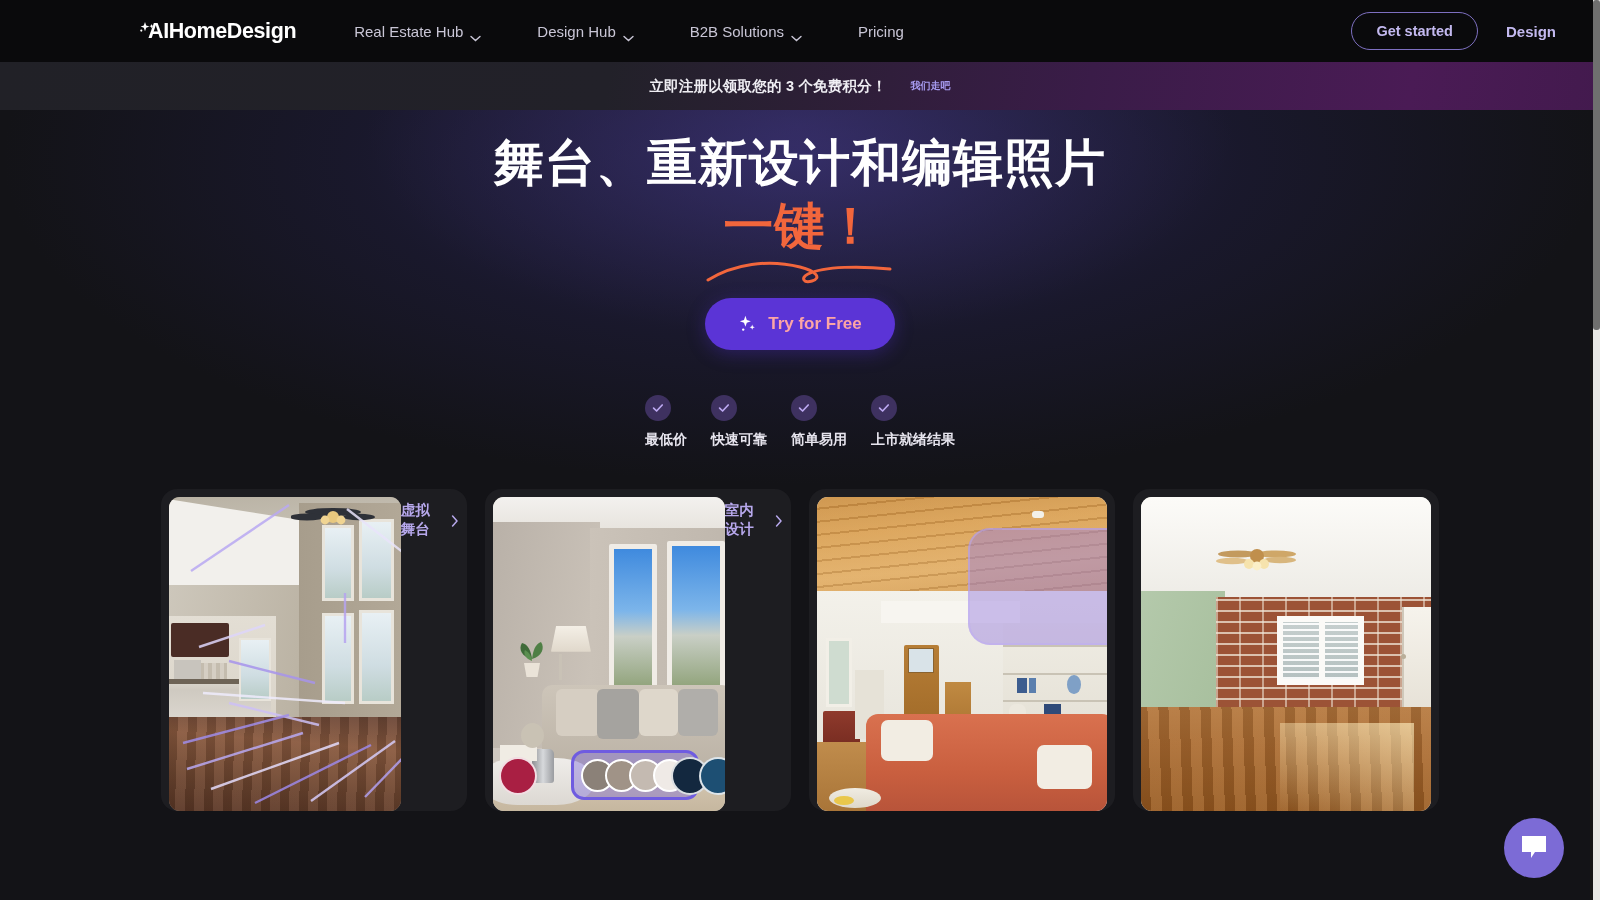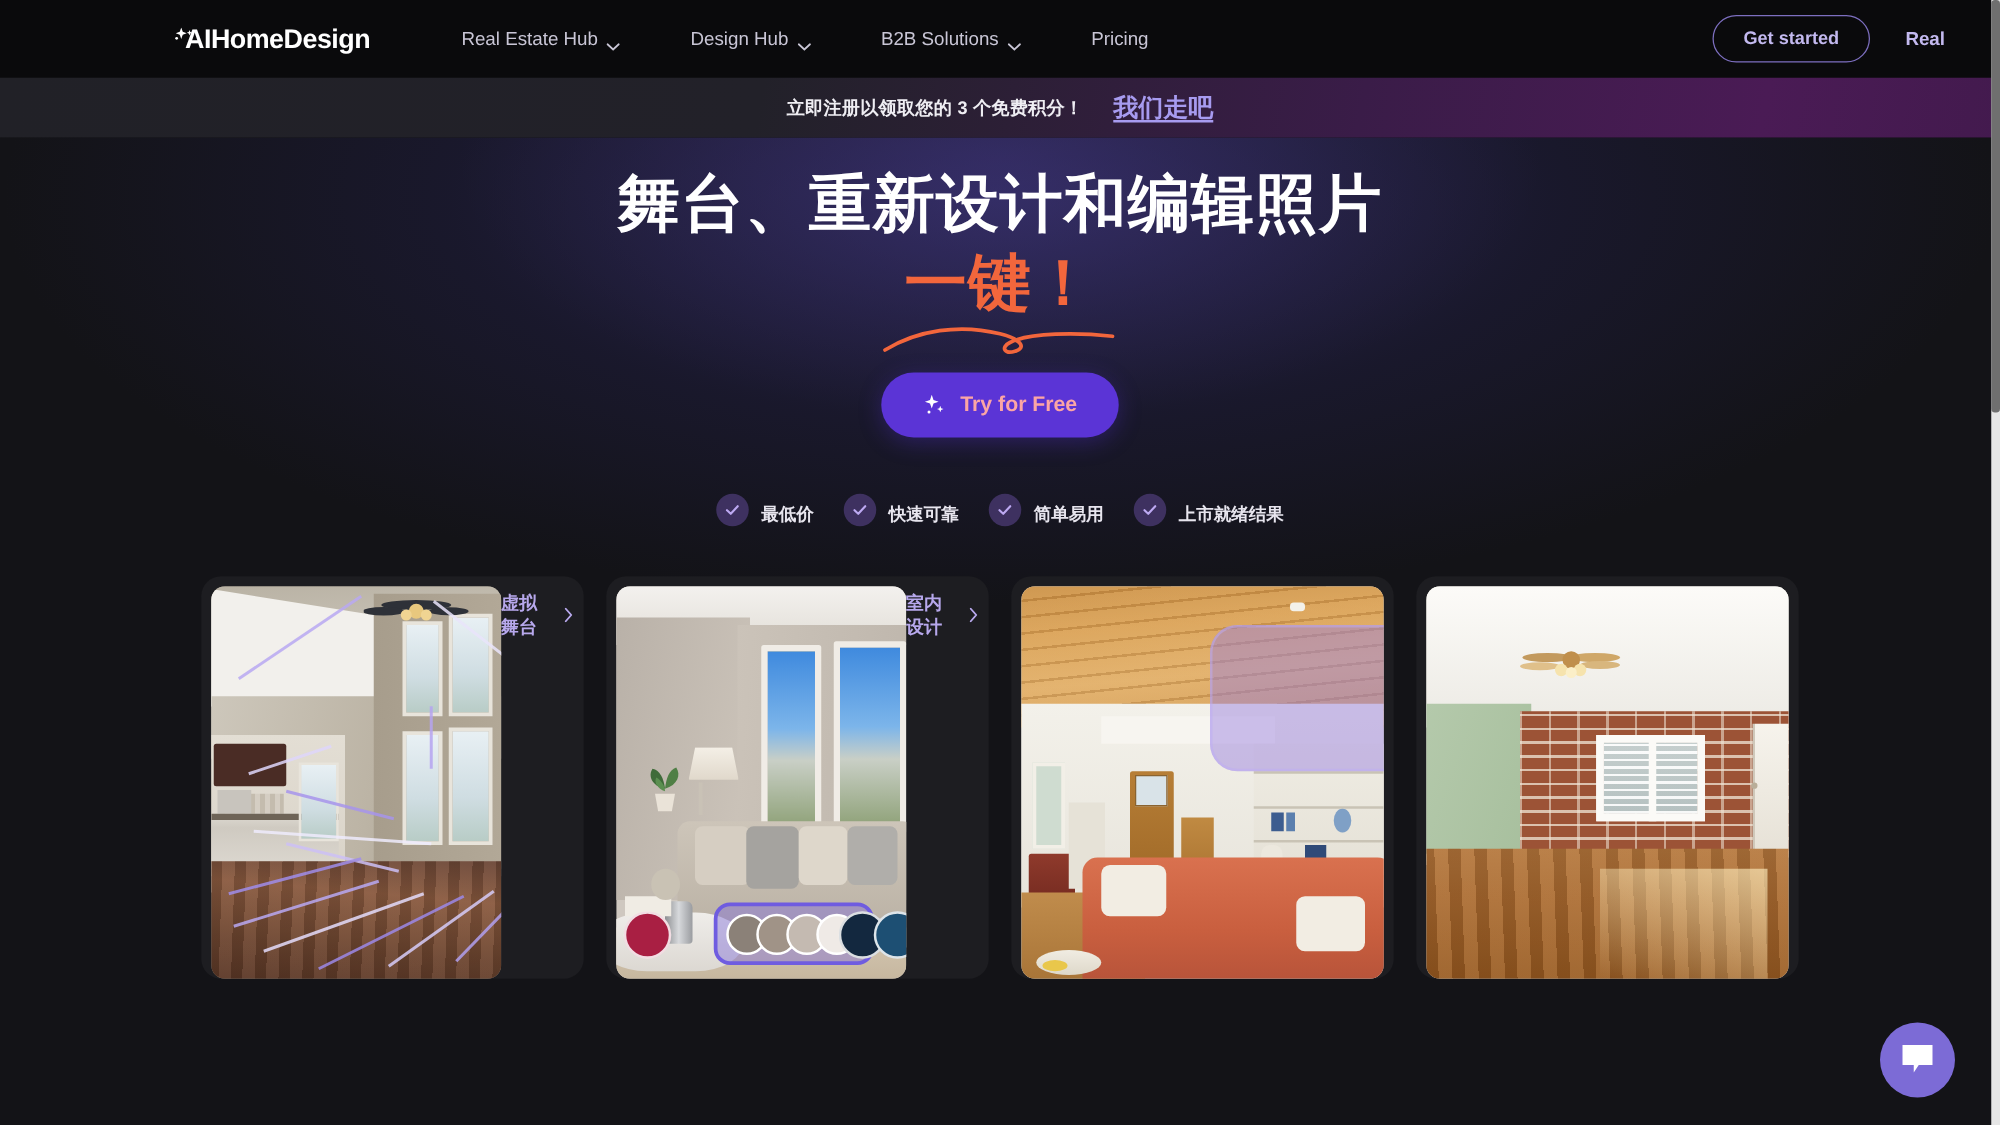--- a/index.html
+++ b/index.html
@@ -13,21 +13,21 @@
   #page { position: relative; width: 1600px; height: 900px; overflow: hidden; }
 
   
   .nav {
     position: relative; z-index: 40;
     height: 62px; width: 100%;
     background: #0a0a0c;
     display: flex; align-items: center;
     padding: 0 44px 0 148px;
   }
-  .logo { display: flex; align-items: center; position: relative; margin-right: 73px; }
+  .logo { display: flex; align-items: center; position: relative; margin-right: 58px; }
   .logo-spark { position: absolute; left: -9px; top: 3px; width: 18px; height: 18px; }
   .logo-text {
     color: #fff; font-size: 21.5px; font-weight: 700; letter-spacing: -0.4px;
     white-space: nowrap;
   }
   .logo-text .ai { font-weight: 800; }
   .nav-links { display: flex; align-items: flex-end; gap: 0; }
   .nav-item {
     display: flex; align-items: center; gap: 7px;
     color: #c9c6d6; font-size: 15px; font-weight: 500;
@@ -47,22 +47,22 @@
 
   
   .banner {
     position: relative; z-index: 35;
     height: 48px; width: 100%;
     background: linear-gradient(100deg, #212127 0%, #222129 38%, #3a1c48 68%, #4a1b55 88%, #431a4e 100%);
     display: flex; align-items: center; justify-content: center; gap: 24px;
   }
   .banner-text { color: #efeef3; font-size: 14.5px; font-weight: 600; letter-spacing: .2px; }
   .banner-link {
-    color: #a79bf0; font-size: 20px; font-weight: 600;
-    text-decoration: underline; text-underline-offset: 3px; cursor: pointer;
+    color: #a79bf0; font-size: 10px; font-weight: 600;
+    text-underline-offset: 3px; cursor: pointer;
   }
 
   
   .hero {
     position: relative;
     height: 790px; width: 100%;
     background:
       radial-gradient(1050px 430px at 50% 6%, rgba(64,58,140,.55) 0%, rgba(40,36,92,.30) 42%, rgba(17,16,22,0) 76%),
       radial-gradient(620px 300px at 50% 2%, rgba(92,62,150,.30) 0%, rgba(17,16,22,0) 70%),
       #131317;
@@ -86,21 +86,21 @@
     font-size: 17px; font-weight: 700; font-family: inherit;
     padding: 16px 33px; cursor: pointer;
     box-shadow: 0 4px 18px rgba(80,45,200,.35);
   }
   .spark-icon { width: 19px; height: 19px; display: inline-block; }
 
   .features {
     display: flex; align-items: center; justify-content: center; gap: 24px;
     margin-top: 45px;
   }
-  .feature { display: flex; align-items: flex-end; gap: 10px; }
+  .feature { display: flex; align-items: flex-start; gap: 10px; flex-direction: column; }
   .check-circle {
     width: 26px; height: 26px; border-radius: 50%;
     background: #3e3160; display: flex; align-items: center; justify-content: center;
   }
   .feature-label { color: #e7e5ee; font-size: 14px; font-weight: 600; white-space: nowrap; }
 
   
   .cards {
     display: flex; justify-content: center; gap: 18px;
     margin-top: 40px;
@@ -291,21 +291,21 @@
             </svg>
         </span>
       </div>
       <div class="nav-item">
         <span>Pricing</span>
       </div>
     </div>
 
     <div class="nav-right">
       <button class="btn-getstarted">Get started</button>
-      <span class="link-login">Real</span>
+      <span class="link-login">Design</span>
     </div>
   </div>
 
   <div class="banner">
     <span class="banner-text">立即注册以领取您的 3 个免费积分！</span>
     <span class="banner-link">我们走吧</span>
   </div>
 
   <div class="hero">
     <div class="hero-inner">

